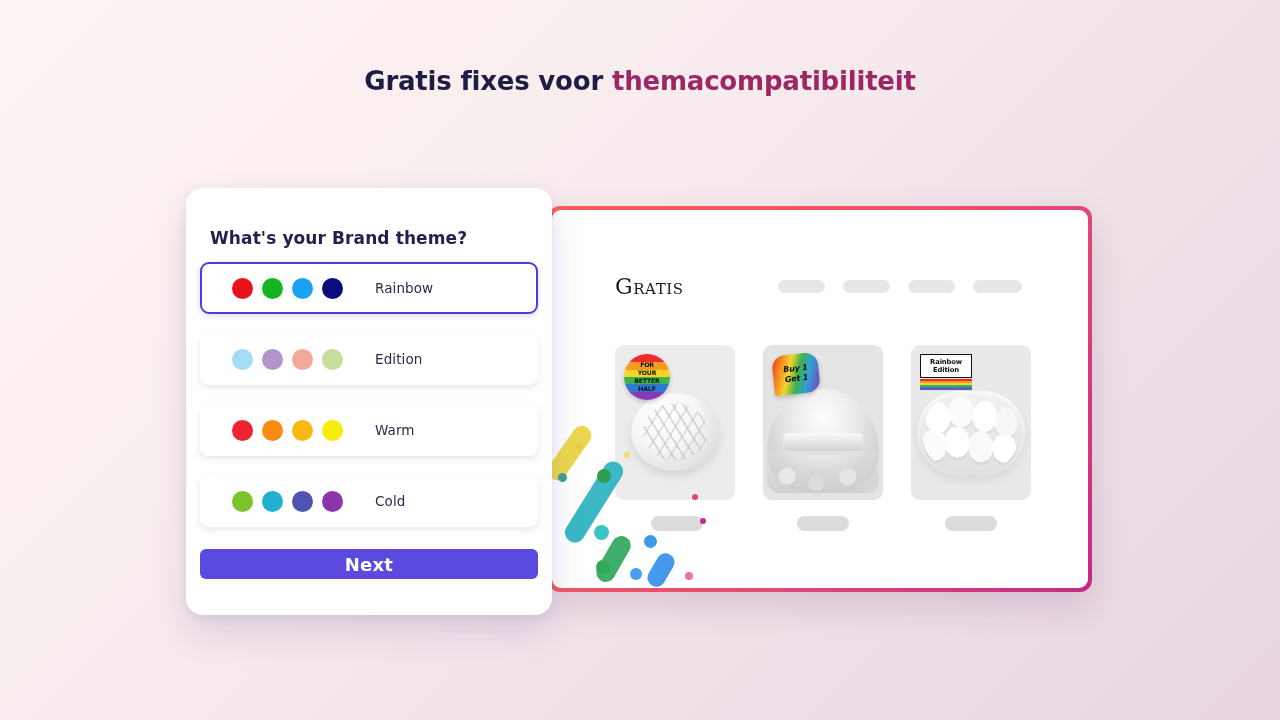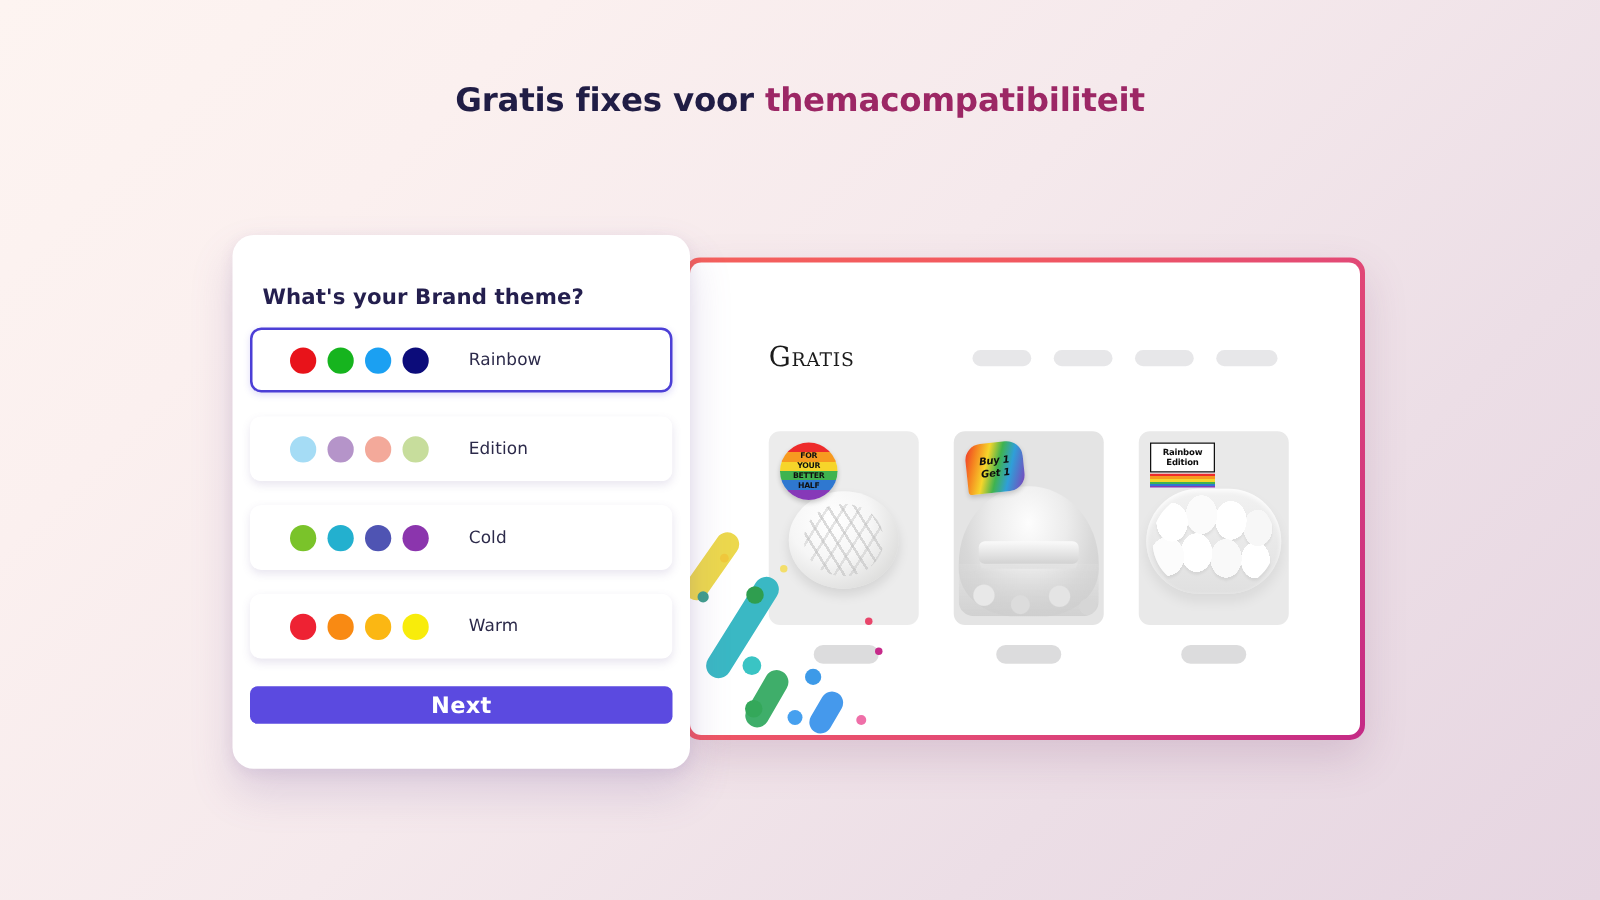--- a/index.html
+++ b/index.html
@@ -476,31 +476,31 @@
         <div class="swatches">
           <div class="swatch" style="background: rgb(165, 220, 245);"></div>
           <div class="swatch" style="background: rgb(181, 148, 201);"></div>
           <div class="swatch" style="background: rgb(243, 169, 154);"></div>
           <div class="swatch" style="background: rgb(199, 221, 156);"></div>
         </div>
         <div class="option-label">Edition</div>
       </div>
       <div class="option-row">
         <div class="swatches">
+          <div class="swatch" style="background: rgb(238, 34, 51);"></div>
+          <div class="swatch" style="background: rgb(249, 138, 19);"></div>
+          <div class="swatch" style="background: rgb(251, 183, 19);"></div>
+          <div class="swatch" style="background: rgb(248, 236, 11);"></div>
+        </div>
+        <div class="option-label">Warm</div>
+      </div>
+      <div class="option-row">
+        <div class="swatches">
           <div class="swatch" style="background: rgb(122, 195, 42);"></div>
           <div class="swatch" style="background: rgb(35, 176, 207);"></div>
           <div class="swatch" style="background: rgb(79, 84, 179);"></div>
           <div class="swatch" style="background: rgb(139, 53, 173);"></div>
         </div>
         <div class="option-label">Cold</div>
       </div>
-      <div class="option-row">
-        <div class="swatches">
-          <div class="swatch" style="background: rgb(238, 34, 51);"></div>
-          <div class="swatch" style="background: rgb(249, 138, 19);"></div>
-          <div class="swatch" style="background: rgb(251, 183, 19);"></div>
-          <div class="swatch" style="background: rgb(248, 236, 11);"></div>
-        </div>
-        <div class="option-label">Warm</div>
-      </div>
     </div>
   <button class="next-button">Next</button>
 </div>
 
 </body></html>

